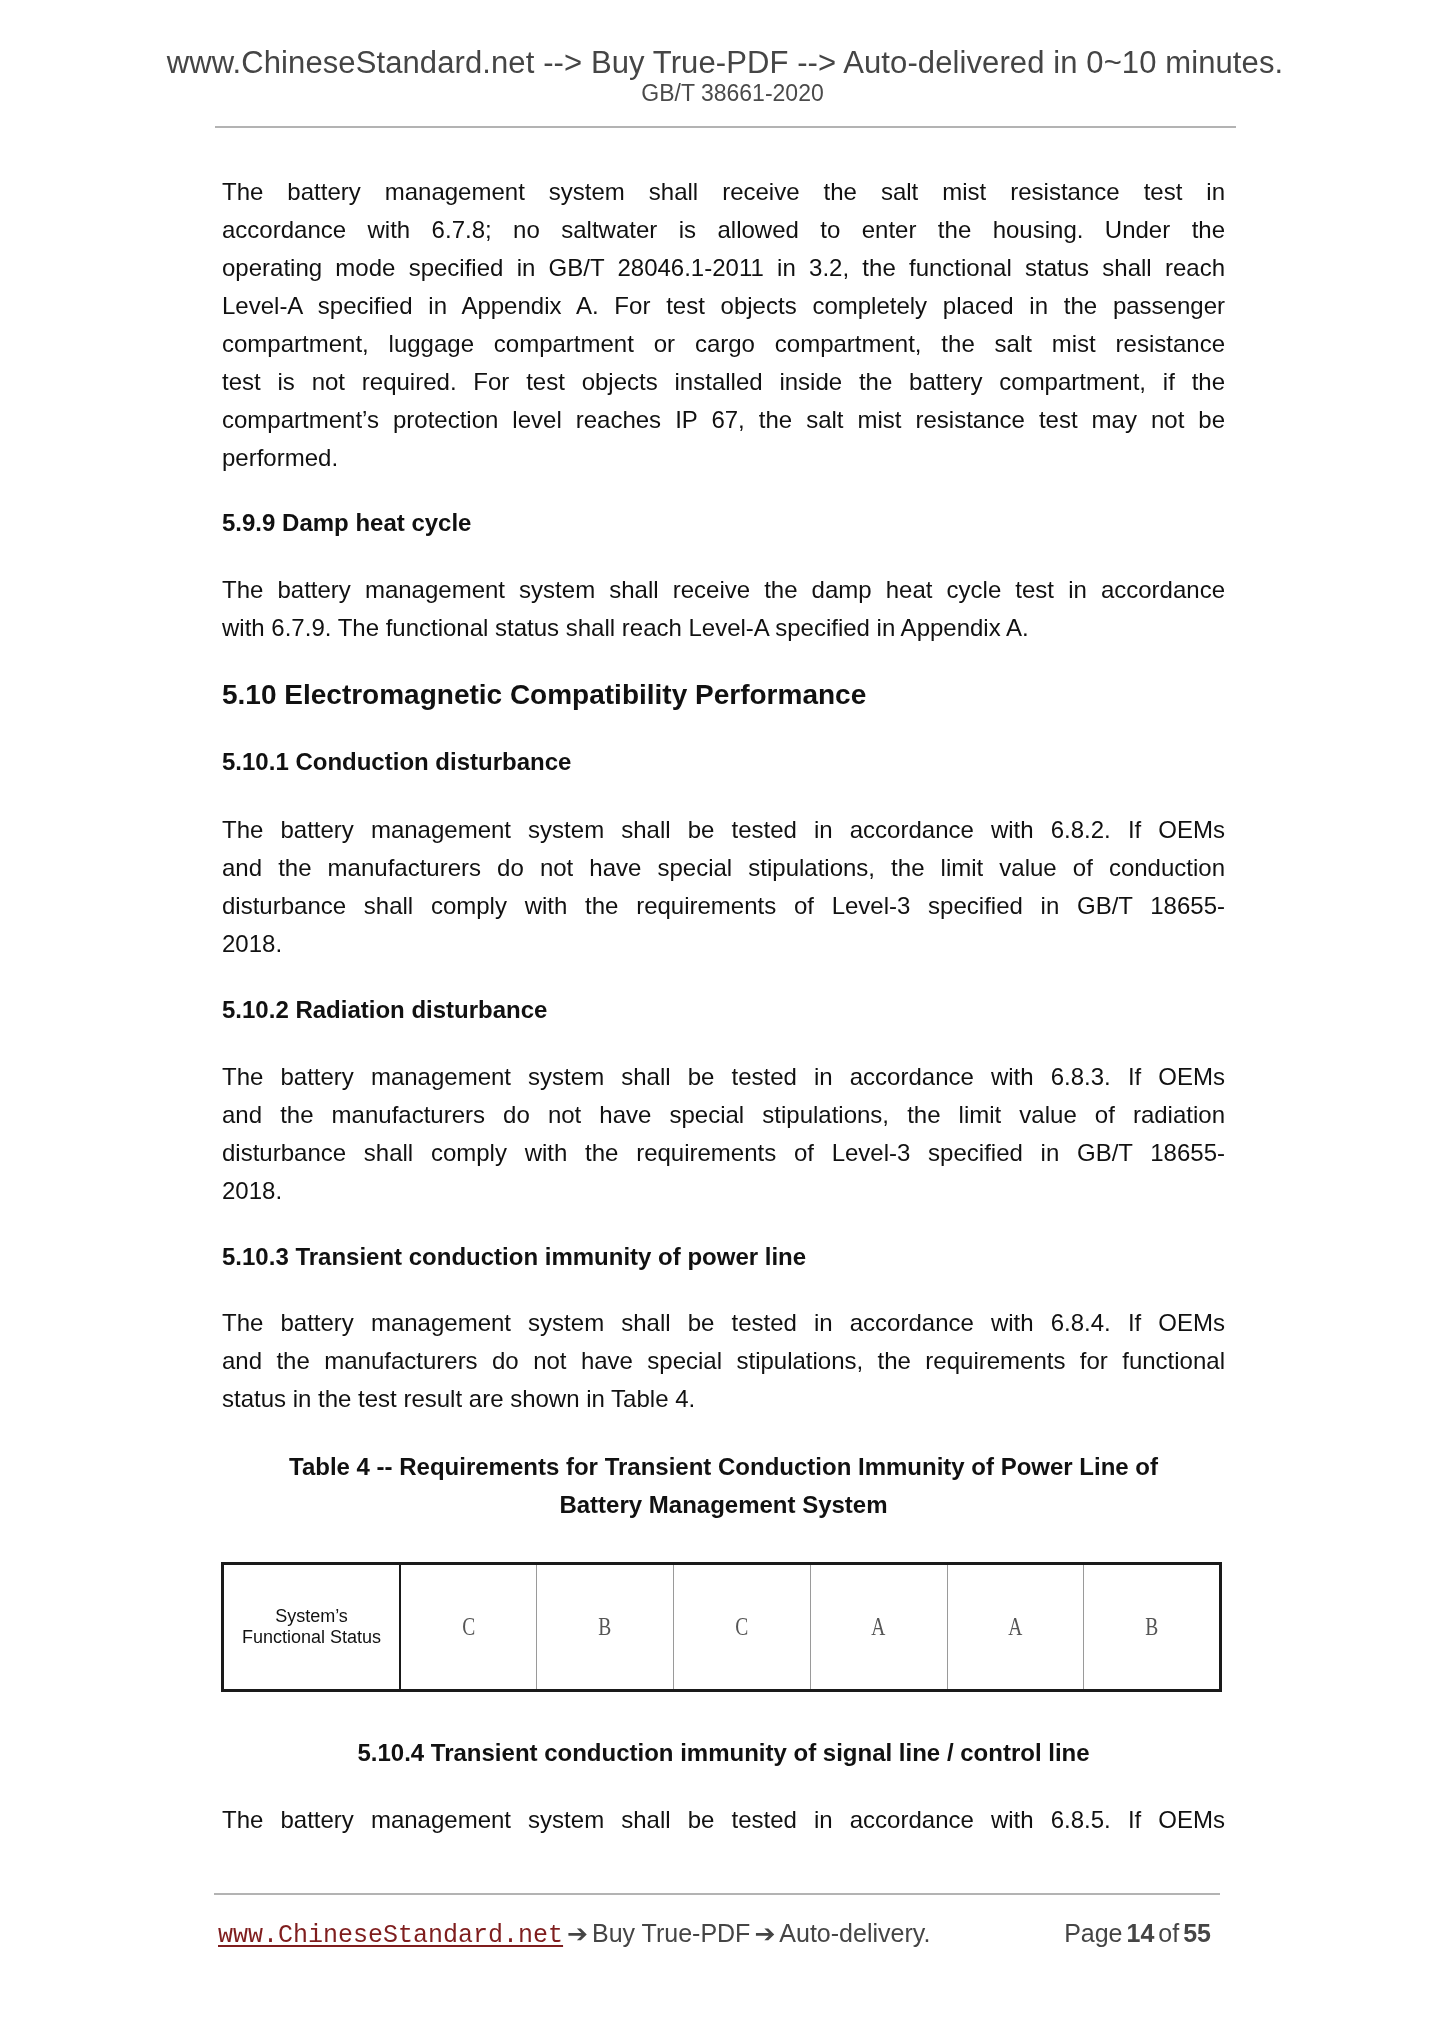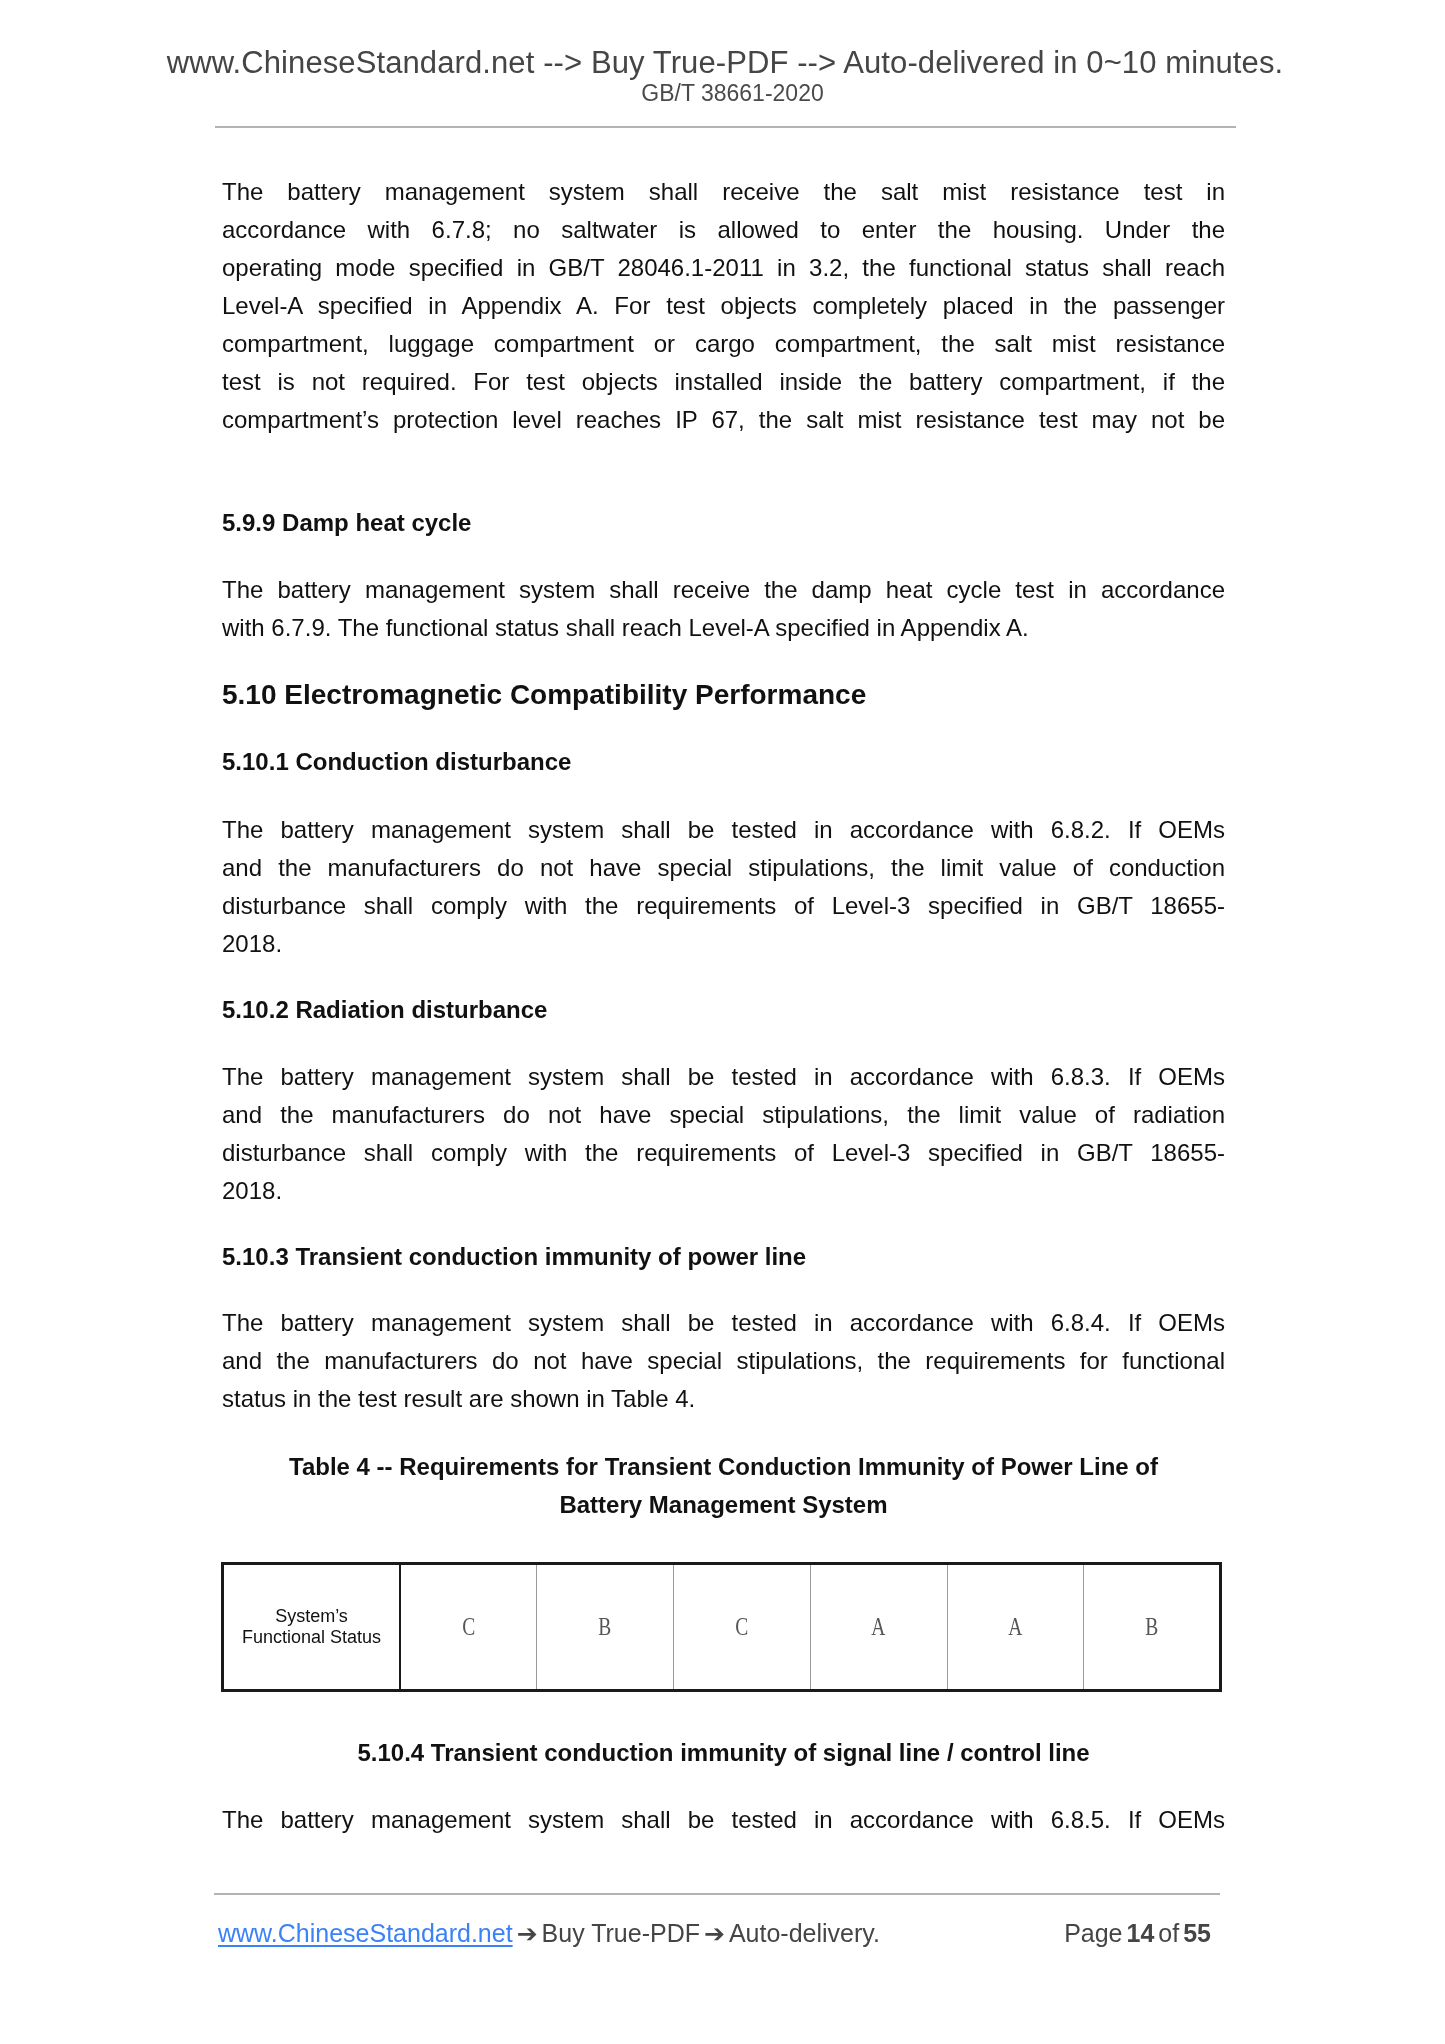--- a/index.html
+++ b/index.html
@@ -18,40 +18,41 @@
   .tbl-title { left: 222px; width: 1003px; top: 1448px; text-align: center; font-size: 24px; font-weight: bold; line-height: 38px; color: #111; }
   table.t4 { position: absolute; left: 221px; top: 1562px; width: 1001px; height: 130px; border-collapse: collapse; border: 3px solid #1a1a1a; table-layout: fixed; }
   table.t4 td { border-left: 1.5px solid #9a9a9a; text-align: center; vertical-align: middle; padding: 0; }
   table.t4 tr.r1 td { border-bottom: 3px solid #8f8f8f; height: 63px; }
   table.t4 tr.r2 td { height: 63px; }
   table.t4 td.lbl { border-left: none; border-right: 2.5px solid #1a1a1a; font-family: "Liberation Sans", sans-serif; font-size: 18px; line-height: 21px; color: #111; width: 175px; }
   table.t4 td.val { font-family: "Liberation Serif", "DejaVu Serif", serif; font-size: 26px; color: #555; transform-origin: center; }
   table.t4 td.val span { display: inline-block; transform: scaleX(0.75); }
   .footer-rule { left: 214px; width: 1006px; top: 1893px; }
   .footer { top: 1916px; left: 218px; width: 1000px; height: 34px; font-size: 25px; line-height: 34px; color: #454545; white-space: nowrap; }
-  .footer .link { color: #3b82f6; text-decoration: underline; text-underline-offset: 3px; }
+  .footer .link { color: #7f1d1d; text-decoration: underline; text-underline-offset: 3px; font-family: Liberation Mono, monospace; }
   .footer .arrow { display: inline-block; margin: 0 4px; }
   .footer .page { position: absolute; right: 3px; top: 0; }
   .footer .page b { font-weight: bold; margin: 0 4px; }
 </style>
 </head>
 <body>
 
 <div class="abs hdr-title">www.ChineseStandard.net --&gt; Buy True-PDF --&gt; Auto-delivered in 0~10 minutes.</div>
 <div class="abs hdr-sub">GB/T 38661-2020</div>
 <div class="abs rule hdr-rule"></div>
 
 <div class="abs body-block para" style="top:173px;">
   <span class="line">The battery management system shall receive the salt mist resistance test in</span>
   <span class="line">accordance with 6.7.8; no saltwater is allowed to enter the housing. Under the</span>
   <span class="line">operating mode specified in GB/T 28046.1-2011 in 3.2, the functional status shall reach</span>
   <span class="line">Level-A specified in Appendix A. For test objects completely placed in the passenger</span>
   <span class="line">compartment, luggage compartment or cargo compartment, the salt mist resistance</span>
   <span class="line">test is not required. For test objects installed inside the battery compartment, if the</span>
   <span class="line">compartment’s protection level reaches IP 67, the salt mist resistance test may not be</span>
+  <span class="line last">performed.</span>
 </div>
 
 <div class="abs body-block h3" style="top:504px;">5.9.9 Damp heat cycle</div>
 <div class="abs body-block para" style="top:571px;">
   <span class="line">The battery management system shall receive the damp heat cycle test in accordance</span>
   <span class="line last">with 6.7.9. The functional status shall reach Level-A specified in Appendix A.</span>
 </div>
 
 <div class="abs body-block h2" style="top:676px;">5.10 Electromagnetic Compatibility Performance</div>
 

